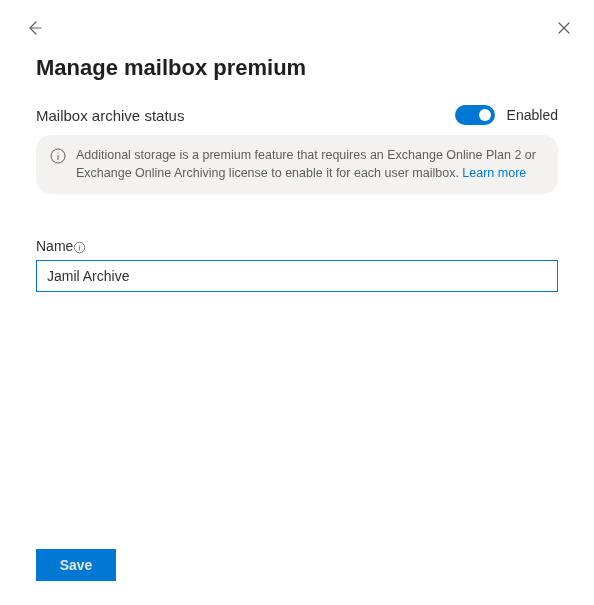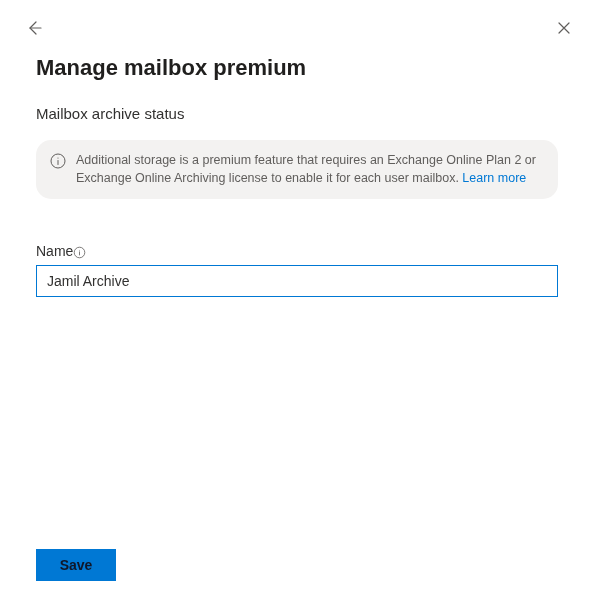--- a/index.html
+++ b/index.html
@@ -41,21 +41,21 @@
     .page-title {
       font-size: 22px;
       font-weight: 700;
       color: #201f1e;
       margin-bottom: 24px;
     }
     .status-row {
       display: flex;
       justify-content: space-between;
       align-items: center;
-      margin-bottom: 18px;
+      margin-bottom: 10px;
     }
     .status-label {
       font-size: 15px;
       font-weight: 400;
       color: #323130;
     }
     .toggle-group {
       display: flex;
       align-items: center;
       gap: 12px;
@@ -133,21 +133,21 @@
       color: #323130;
       background: #ffffff;
     }
     .footer {
       position: absolute;
       bottom: 24px;
       left: 36px;
     }
     .save-btn {
       background: #0078d4;
-      color: #0f172a;
+      color: #e5e5e5;
       border: none;
       padding: 8px 22px;
       font-size: 14px;
       font-weight: 600;
       font-family: inherit;
       cursor: pointer;
       min-width: 80px;
     }
   </style>
 </head>
@@ -169,20 +169,26 @@
       </svg>
     </span>
   </button>
 </div>
 
 <div class="content">
   <h1 class="page-title">Manage mailbox premium</h1>
 
   <div class="status-row">
     <div class="status-label">Mailbox archive status</div>
+    <div class="toggle-group">
+      <button class="toggle">
+        <span class="toggle-knob"></span>
+      </button>
+      <span class="toggle-label">Enabled</span>
+    </div>
   </div>
 
   <div class="info-box">
     <span class="info-icon">
       <svg viewBox="0 0 16 16" fill="none" stroke="currentColor" stroke-width="1">
         <circle cx="8" cy="8" r="7"></circle>
         <circle cx="8" cy="5" r="0.6" fill="currentColor" stroke="none"></circle>
         <path d="M8 7.5 L8 11.5" stroke-linecap="round"></path>
       </svg>
     </span>

